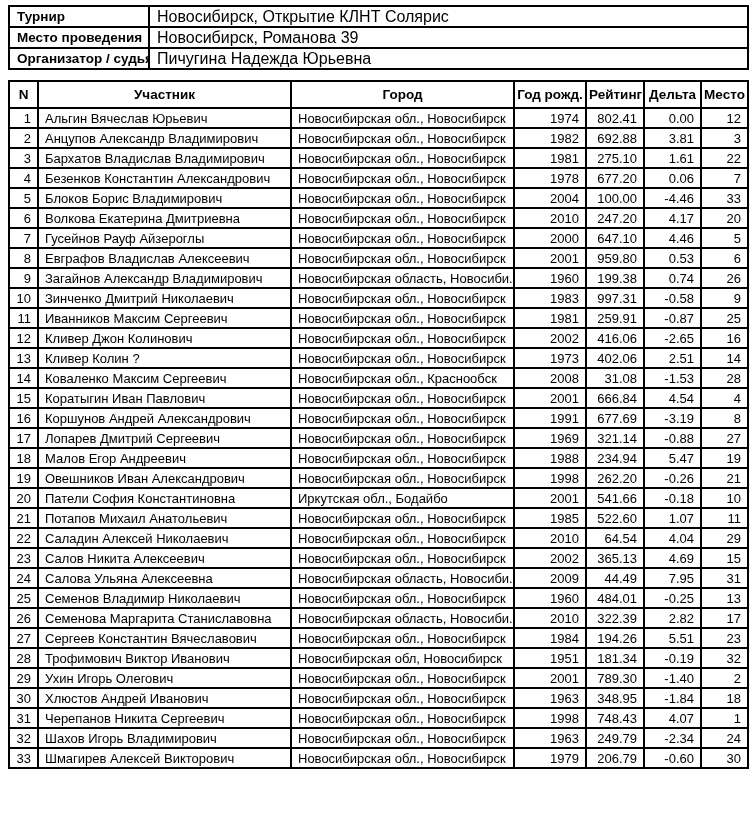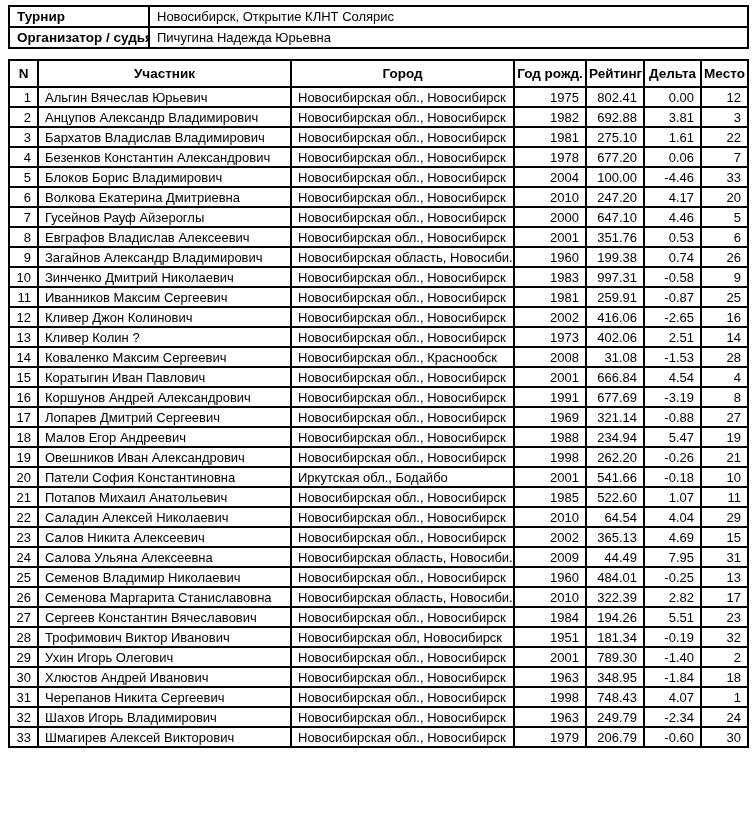--- a/index.html
+++ b/index.html
@@ -14,21 +14,21 @@
   table { border-collapse: collapse; table-layout: fixed; }
   td, th {
     border: 2px solid #000000;
     overflow: hidden;
     white-space: nowrap;
     vertical-align: middle;
   }
 
   
   .info-table { width: 739px; margin: 0 0 10px 0; }
-  .info-table td { height: 21px; font-size: 13px; padding: 0 7px; }
+  .info-table td { height: 21px; font-size: 16px; padding: 0 7px; }
   .info-table td.label { width: 140px; font-weight: bold; font-size: 13.5px; margin-left: 17px; }
 
   
   .results-table { width: 739px; }
   .results-table th {
     height: 27px;
     font-size: 13.5px;
     font-weight: bold;
     text-align: center;
     padding: 0 2px;
@@ -49,20 +49,24 @@
   <colgroup>
     <col style="width:140px">
     <col style="width:599px">
   </colgroup>
   <tbody>
       <tr>
         <td class="label">Турнир</td>
         <td class="value">Новосибирск, Открытие КЛНТ Солярис</td>
       </tr>
       <tr>
+        <td class="label">Место проведения</td>
+        <td class="value">Новосибирск, Романова 39</td>
+      </tr>
+      <tr>
         <td class="label">Организатор / судья</td>
         <td class="value">Пичугина Надежда Юрьевна</td>
       </tr>
     </tbody>
 </table>
 
 <table class="results-table">
   <colgroup>
     <col style="width:29px">
     <col style="width:253px">
@@ -81,21 +85,21 @@
         <th>Рейтинг</th>
         <th>Дельта</th>
         <th>Место</th>
       </tr>
   </thead>
   <tbody>
       <tr>
         <td class="col-n">1</td>
         <td class="col-participant">Альгин Вячеслав Юрьевич</td>
         <td class="col-city">Новосибирская обл., Новосибирск</td>
-        <td class="col-birth_year">1975</td>
+        <td class="col-birth_year">1974</td>
         <td class="col-rating">802.41</td>
         <td class="col-delta">0.00</td>
         <td class="col-place">12</td>
       </tr>
       <tr>
         <td class="col-n">2</td>
         <td class="col-participant">Анцупов Александр Владимирович</td>
         <td class="col-city">Новосибирская обл., Новосибирск</td>
         <td class="col-birth_year">1982</td>
         <td class="col-rating">692.88</td>
@@ -145,21 +149,21 @@
         <td class="col-birth_year">2000</td>
         <td class="col-rating">647.10</td>
         <td class="col-delta">4.46</td>
         <td class="col-place">5</td>
       </tr>
       <tr>
         <td class="col-n">8</td>
         <td class="col-participant">Евграфов Владислав Алексеевич</td>
         <td class="col-city">Новосибирская обл., Новосибирск</td>
         <td class="col-birth_year">2001</td>
-        <td class="col-rating">351.76</td>
+        <td class="col-rating">959.80</td>
         <td class="col-delta">0.53</td>
         <td class="col-place">6</td>
       </tr>
       <tr>
         <td class="col-n">9</td>
         <td class="col-participant">Загайнов Александр Владимирович</td>
         <td class="col-city">Новосибирская область, Новосиби...</td>
         <td class="col-birth_year">1960</td>
         <td class="col-rating">199.38</td>
         <td class="col-delta">0.74</td>

